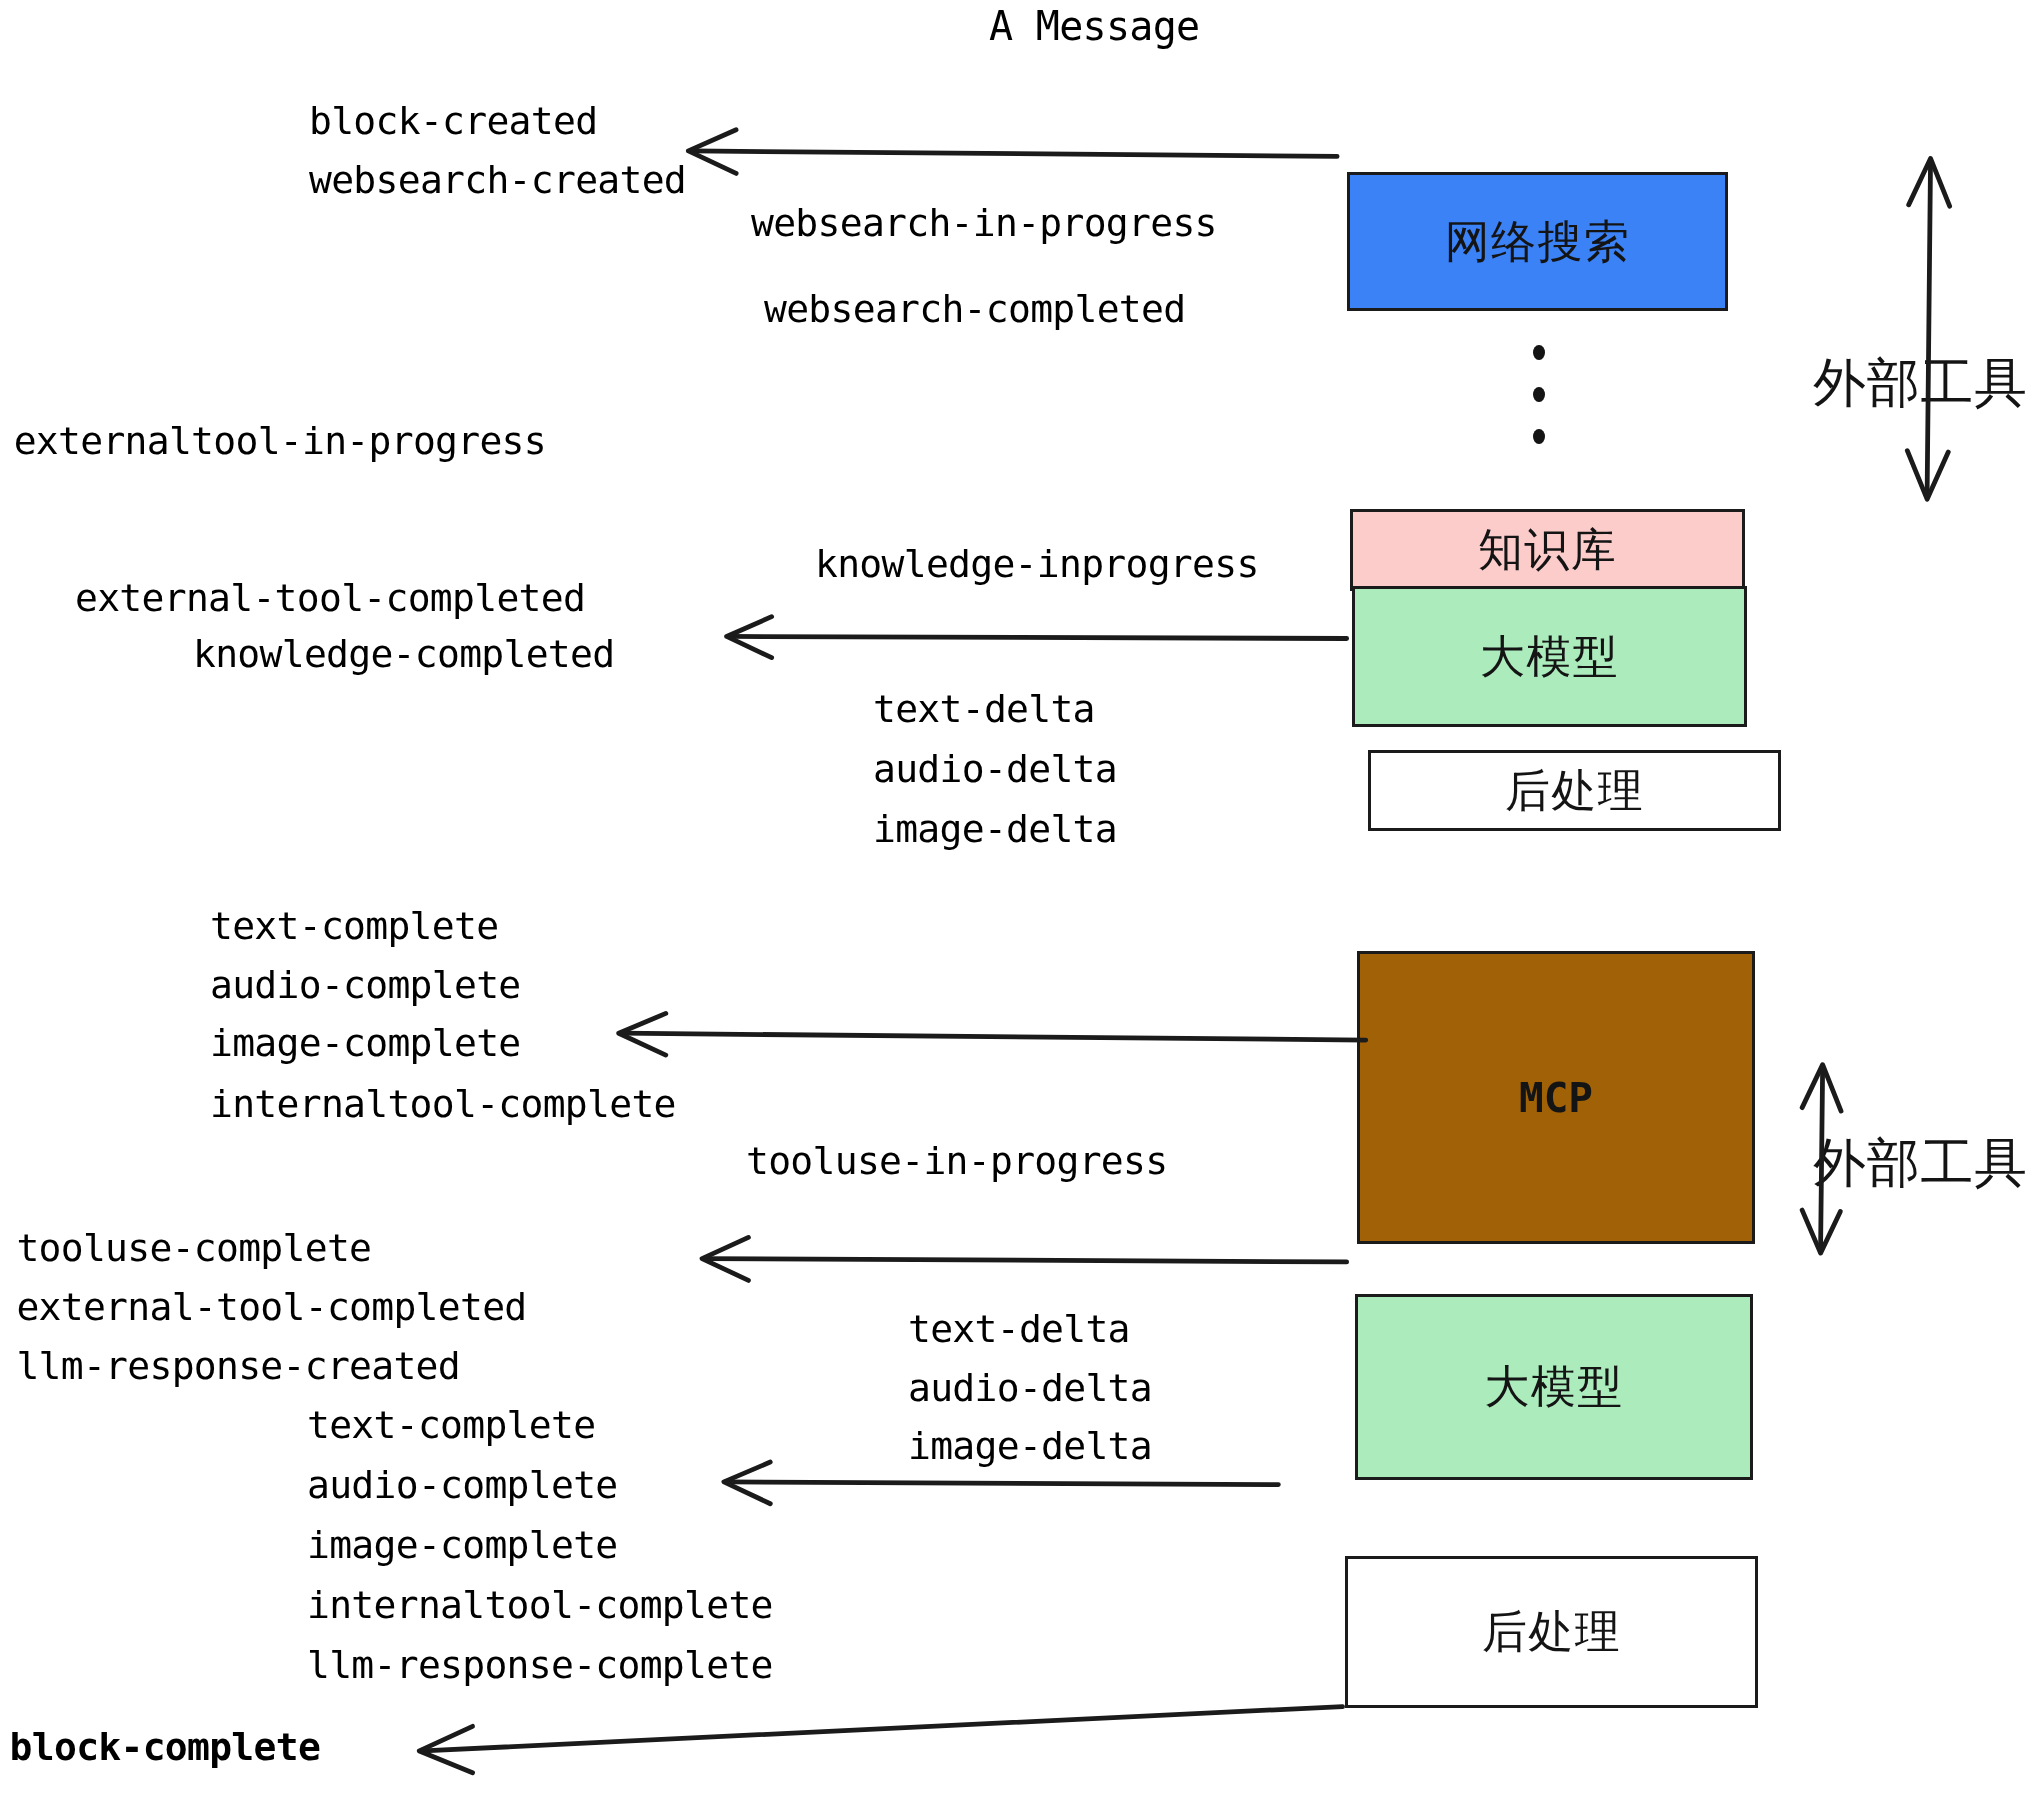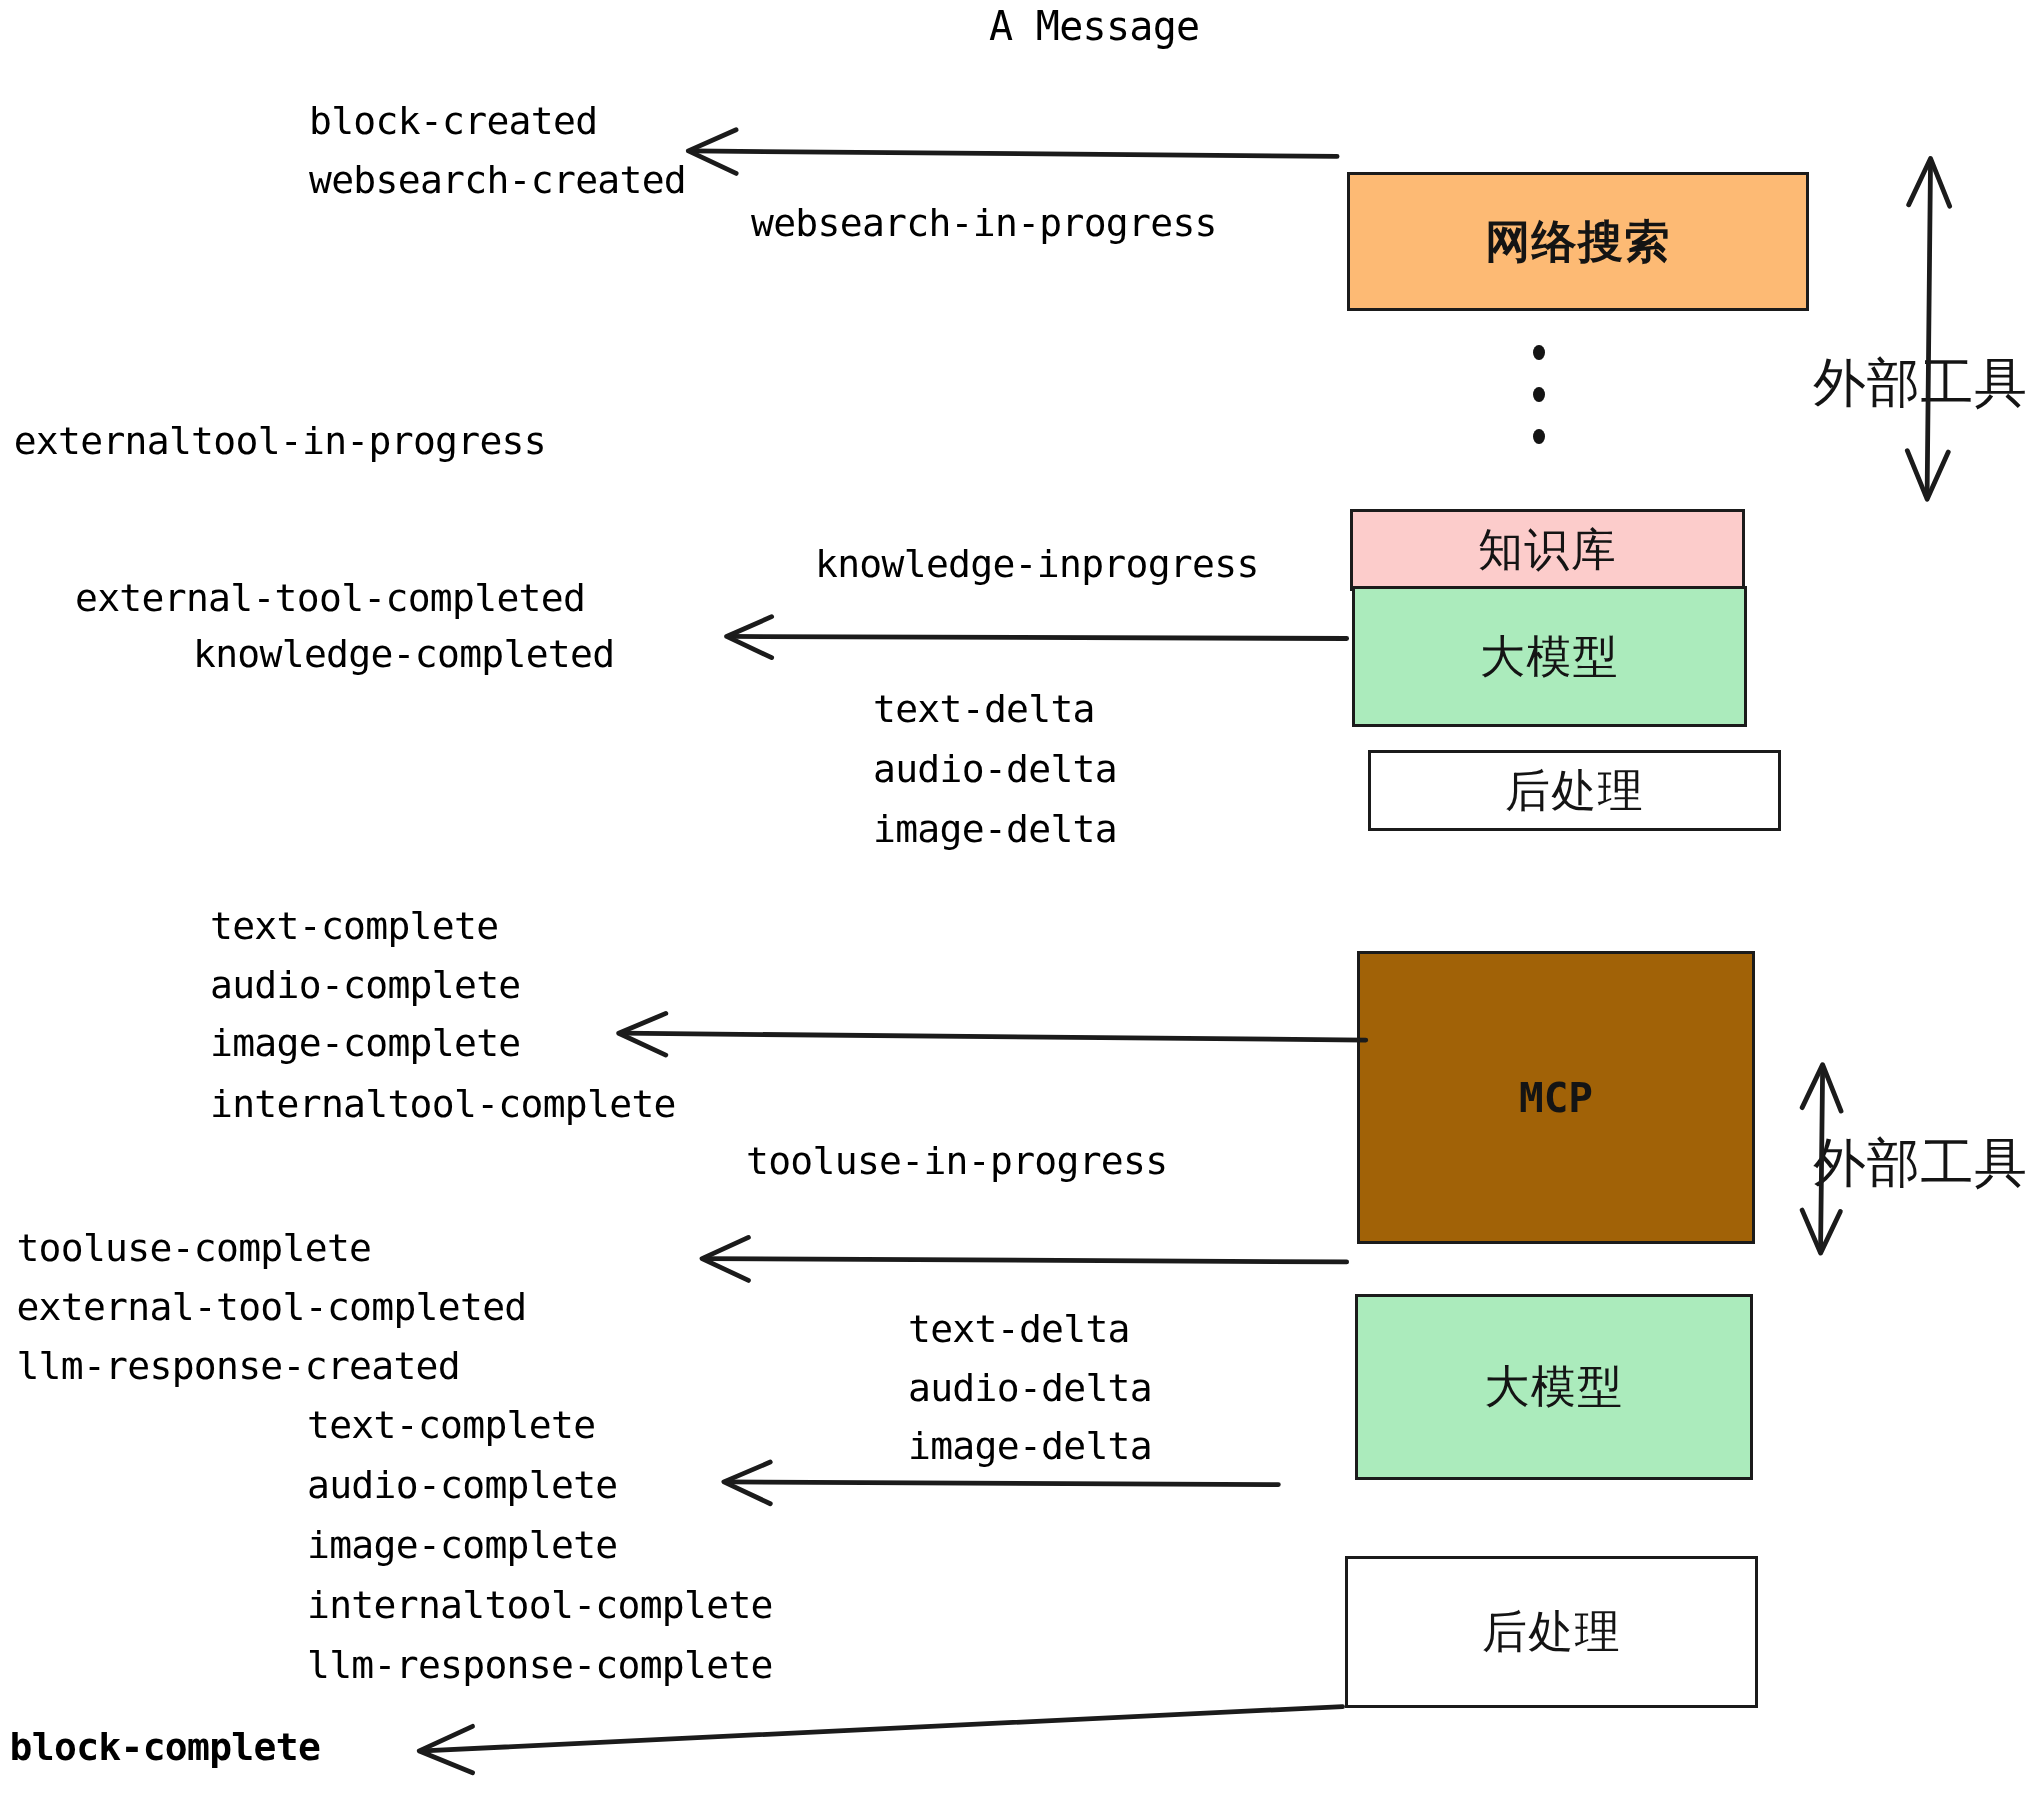--- a/index.html
+++ b/index.html
@@ -78,20 +78,21 @@
 </head>
 <body>
 
 <div id="stage">
 
   <div class="mono title" style="left:989px;top:5.5px;">A Message</div>
 
   <div class="mono evt" style="left:309px;top:102px;">block-created</div>
   <div class="mono evt" style="left:309px;top:161px;">websearch-created</div>
   <div class="mono evt" style="left:751px;top:204px;">websearch-in-progress</div>
+  <div class="mono evt" style="left:764px;top:290px;">websearch-completed</div>
   <div class="mono evt" style="left:13.7px;top:396px;margin-top:26px;">externaltool-in-progress</div>
 
   <div class="mono evt" style="left:815px;top:545px;">knowledge-inprogress</div>
   <div class="mono evt" style="left:75px;top:579px;">external-tool-completed</div>
   <div class="mono evt" style="left:193px;top:635px;">knowledge-completed</div>
 
   <div class="mono evt" style="left:873px;top:690px;">text-delta</div>
   <div class="mono evt" style="left:873px;top:750px;">audio-delta</div>
   <div class="mono evt" style="left:873px;top:810px;">image-delta</div>
 
@@ -110,21 +111,21 @@
   <div class="mono evt" style="left:908px;top:1427px;">image-delta</div>
 
   <div class="mono evt" style="left:307px;top:1406px;">text-complete</div>
   <div class="mono evt" style="left:307px;top:1466px;">audio-complete</div>
   <div class="mono evt" style="left:307px;top:1526px;">image-complete</div>
   <div class="mono evt" style="left:307px;top:1586px;">internaltool-complete</div>
   <div class="mono evt" style="left:307px;top:1646px;">llm-response-complete</div>
 
   <div class="mono evt" style="left:9.6px;top:1728px;font-weight:bold;">block-complete</div>
 
-  <div class="box" style="left:1347px;top:172px;width:462px;height:139px;background:#fdba74;font-weight:bold;">
+  <div class="box" style="left:1347px;top:172px;width:381px;height:139px;background:#3b82f6;">
     <span>网络搜索</span>
   </div>
 
   <div class="dots" style="left:1532px;top:345px;width:13.7px;height:99px;">
     <i></i>
       <i></i>
       <i></i>
   </div>
 
   <div class="box" style="left:1350px;top:497px;width:395px;height:82px;background:#FCCCCB;margin-top:12px;">

